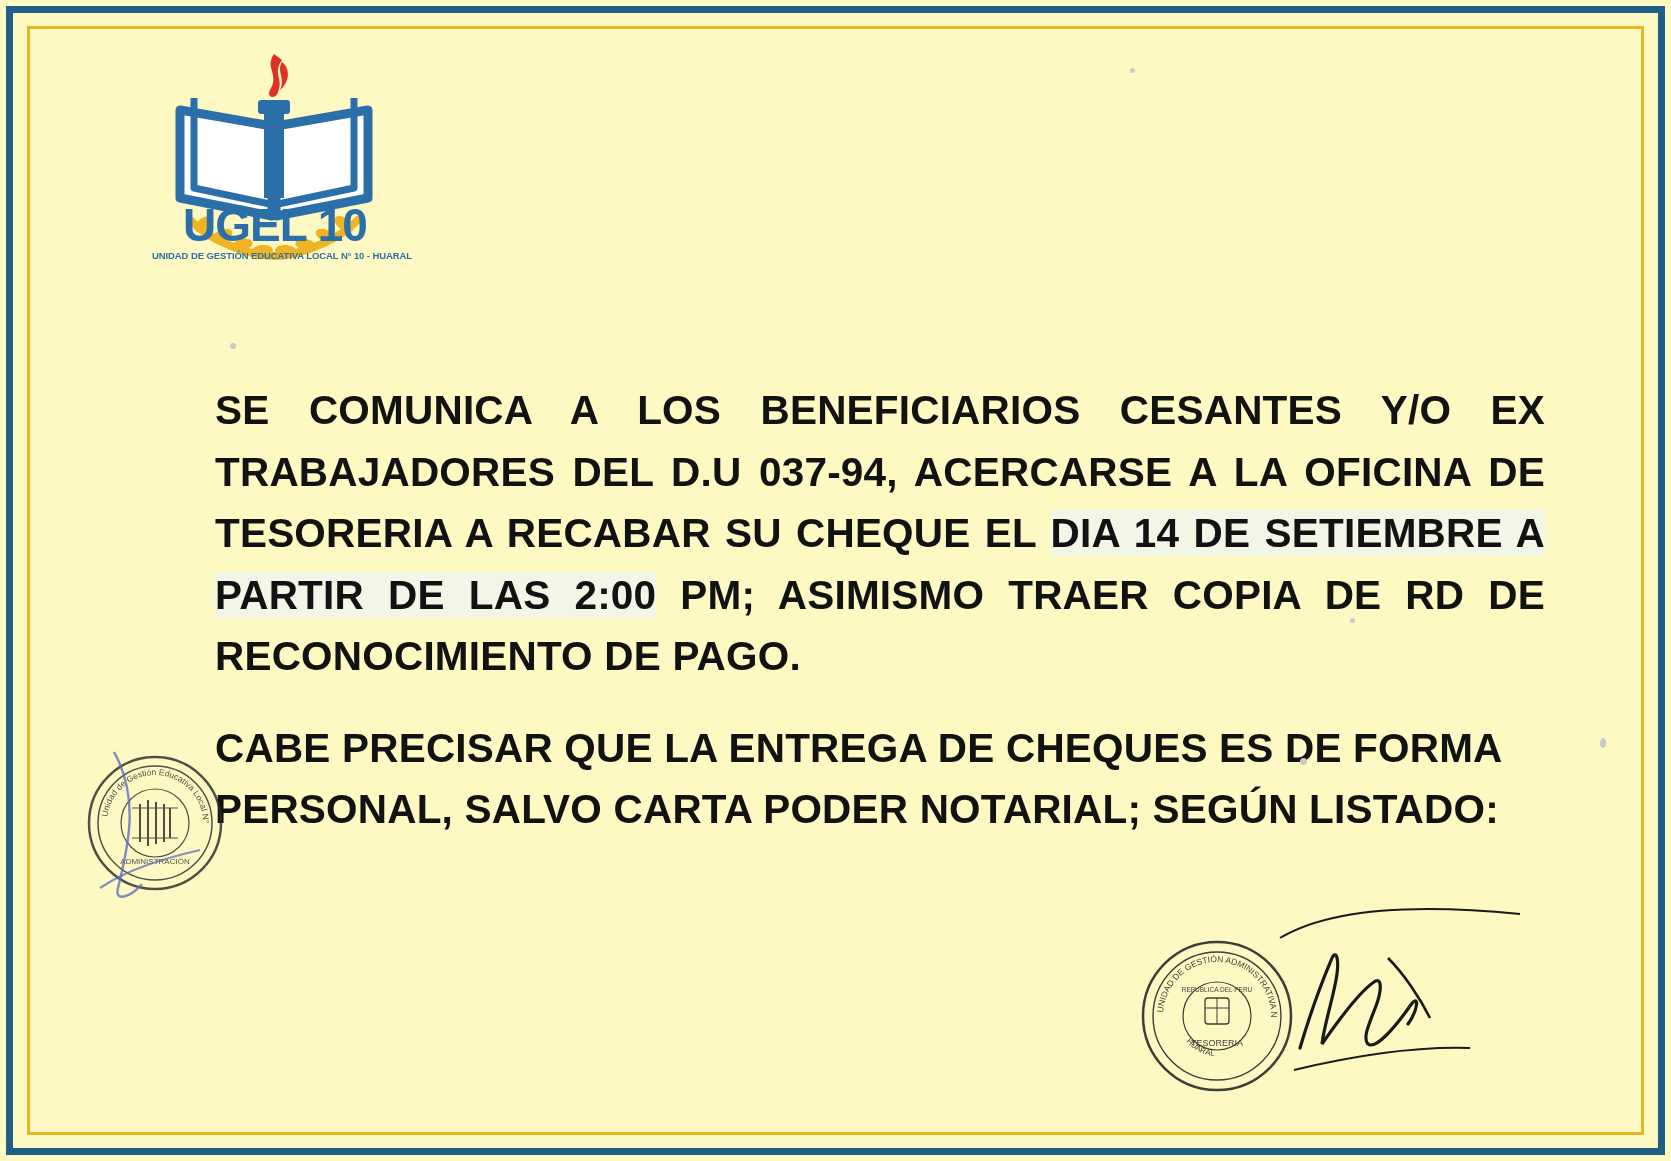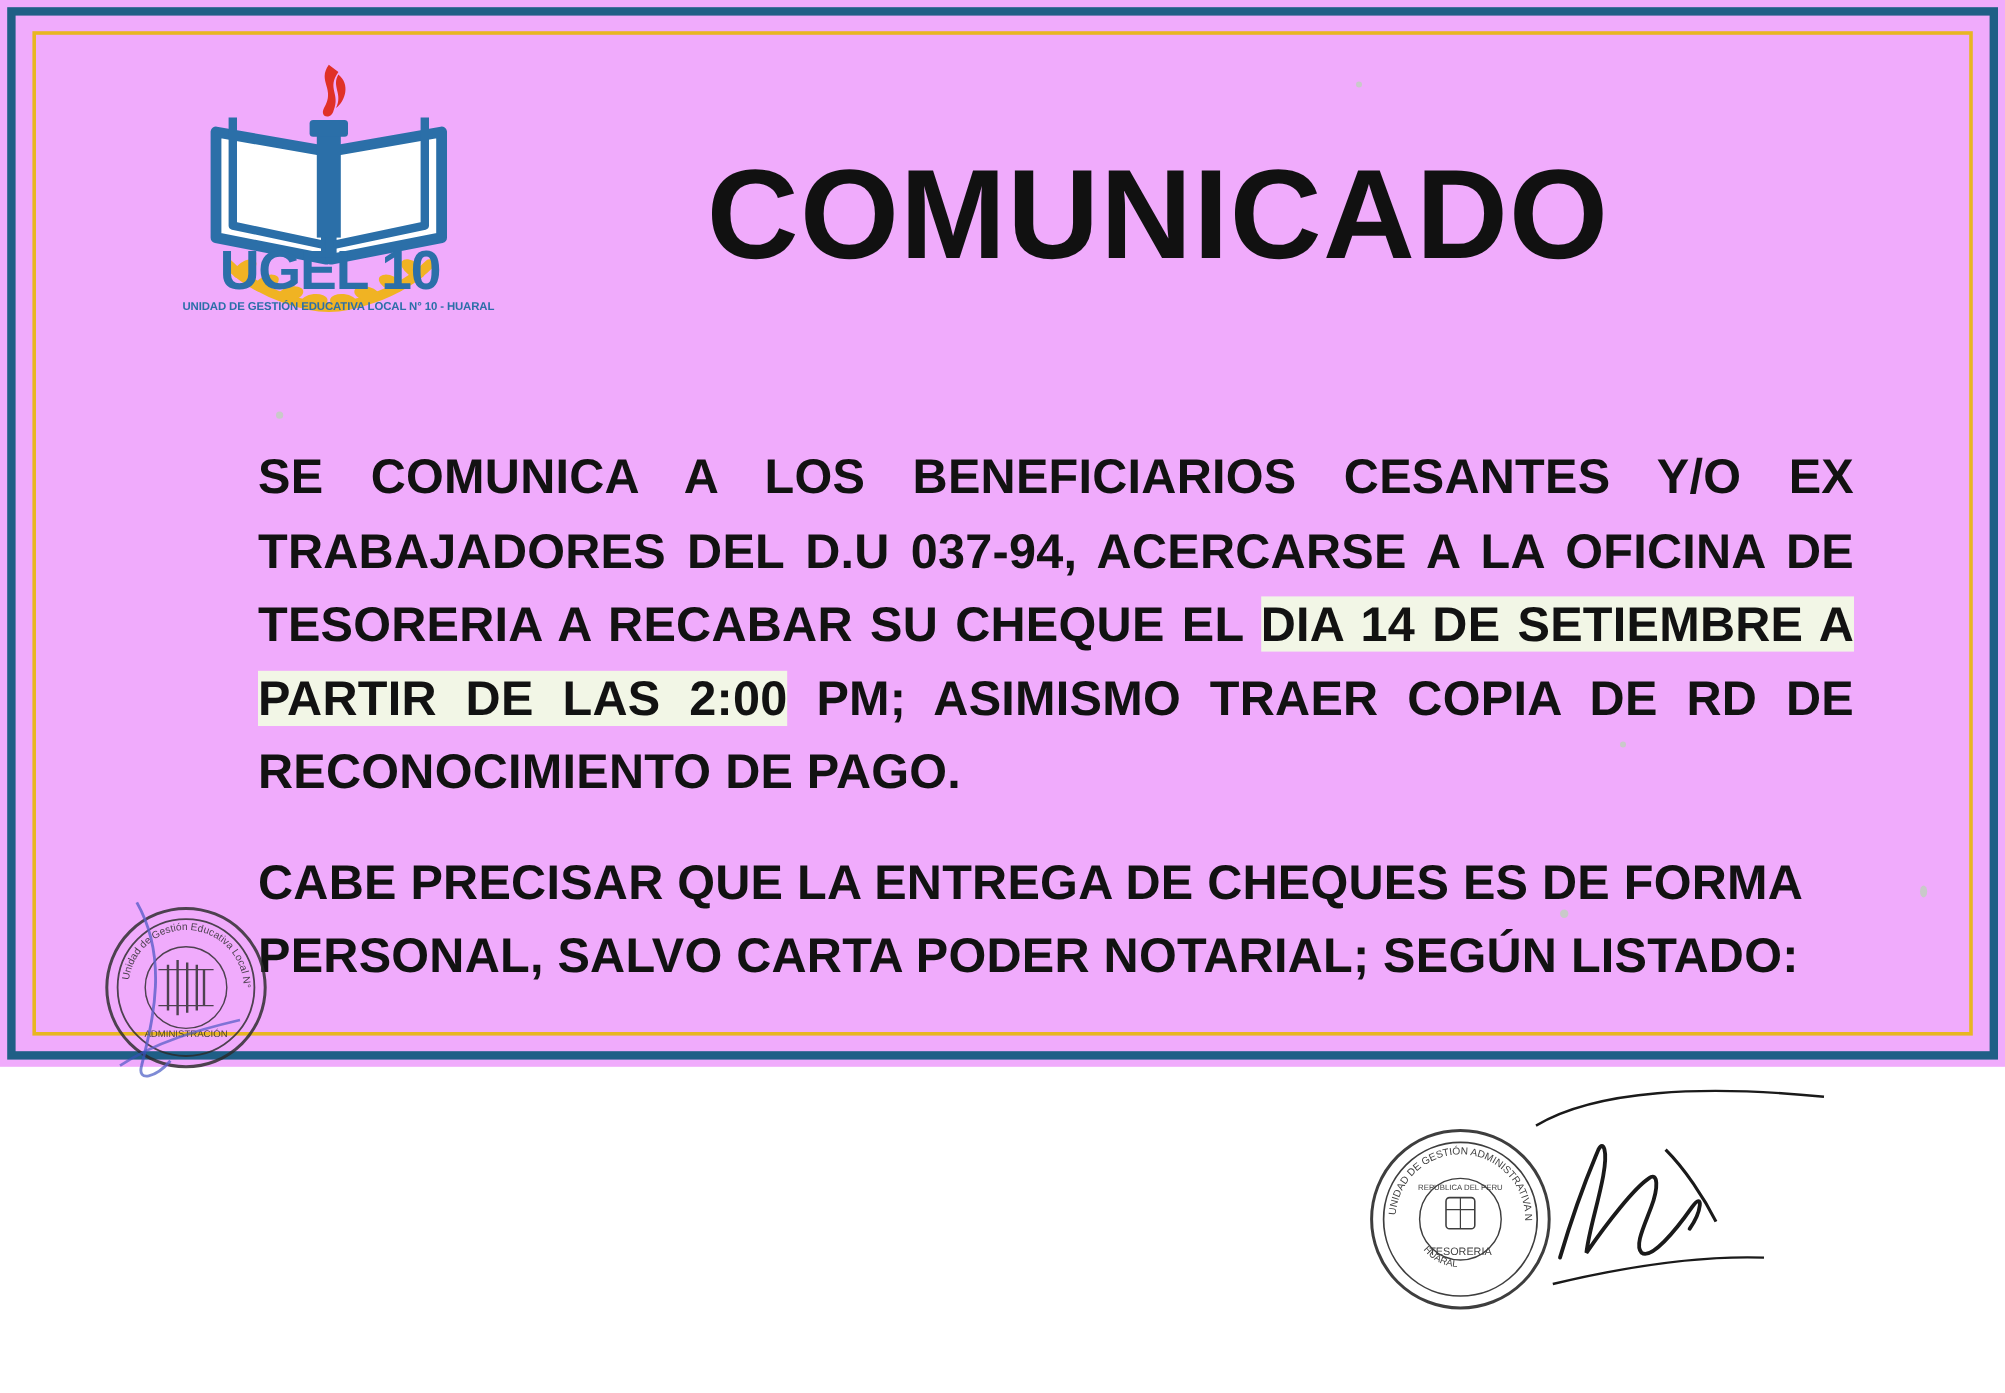--- a/index.html
+++ b/index.html
@@ -11,23 +11,23 @@
     width: 1671px;
     height: 1161px;
     font-family: "Liberation Sans", sans-serif;
     overflow: hidden;
   }
 
   
   .page {
     position: relative;
     width: 1671px;
-    height: 889px;
-    box-sizing: border-box;
-    background: #f0abfc;
+    height: 1161px;
+    box-sizing: border-box;
+    background: #fef9c3;
   }
   .frame-outer {
     position: absolute;
     left: 6px;
     top: 6px;
     right: 6px;
     bottom: 6px;
     border: 7px solid #1f5f86;
     box-sizing: border-box;
   }
@@ -87,21 +87,21 @@
     font-size: 106px;
     letter-spacing: 1px;
     color: #111111;
     line-height: 1;
   }
 
   
   .body-text {
     position: absolute;
     left: 175px;
-    top: 329px;
+    top: 342px;
     width: 1330px;
   }
   .para {
     font-size: 40.5px;
     font-weight: bold;
     color: #121212;
     line-height: 1.52;
     text-align: justify;
     letter-spacing: 0.2px;
     margin: 0 0 30px 0;
@@ -191,21 +191,20 @@
 
           <text x="114" y="190" text-anchor="middle" font-family="Liberation Sans, sans-serif" font-size="0" fill="#2b6fa8">UGEL10</text>
         </svg>
         <div style="position:absolute;left:0;top:150px;width:230px;text-align:center;">
           <span style="font-family:'Liberation Sans',sans-serif;font-size:46px;font-weight:bold;color:#2b6fa8;letter-spacing:-1px;">UGEL 10</span>
         </div>
       </div>
 
       <div class="logo-caption">UNIDAD DE GESTIÓN EDUCATIVA LOCAL N° 10 - HUARAL</div>
 
-      <div class="title">COMUNICADO</div>
     </div>
 
     <div class="body-text">
 
       <p class="para"><span>SE COMUNICA A LOS BENEFICIARIOS CESANTES Y/O EX TRABAJADORES DEL D.U 037-94, ACERCARSE A LA OFICINA DE TESORERIA A RECABAR SU CHEQUE EL </span><span class="hl">DIA 14 DE SETIEMBRE A PARTIR DE LAS 2:00</span><span> PM; ASIMISMO TRAER COPIA DE RD DE RECONOCIMIENTO DE PAGO.</span></p>
 
       <p class="para last">CABE PRECISAR QUE LA ENTREGA DE CHEQUES ES DE FORMA PERSONAL, SALVO CARTA PODER NOTARIAL; SEGÚN LISTADO:</p>
 
     </div>
 

